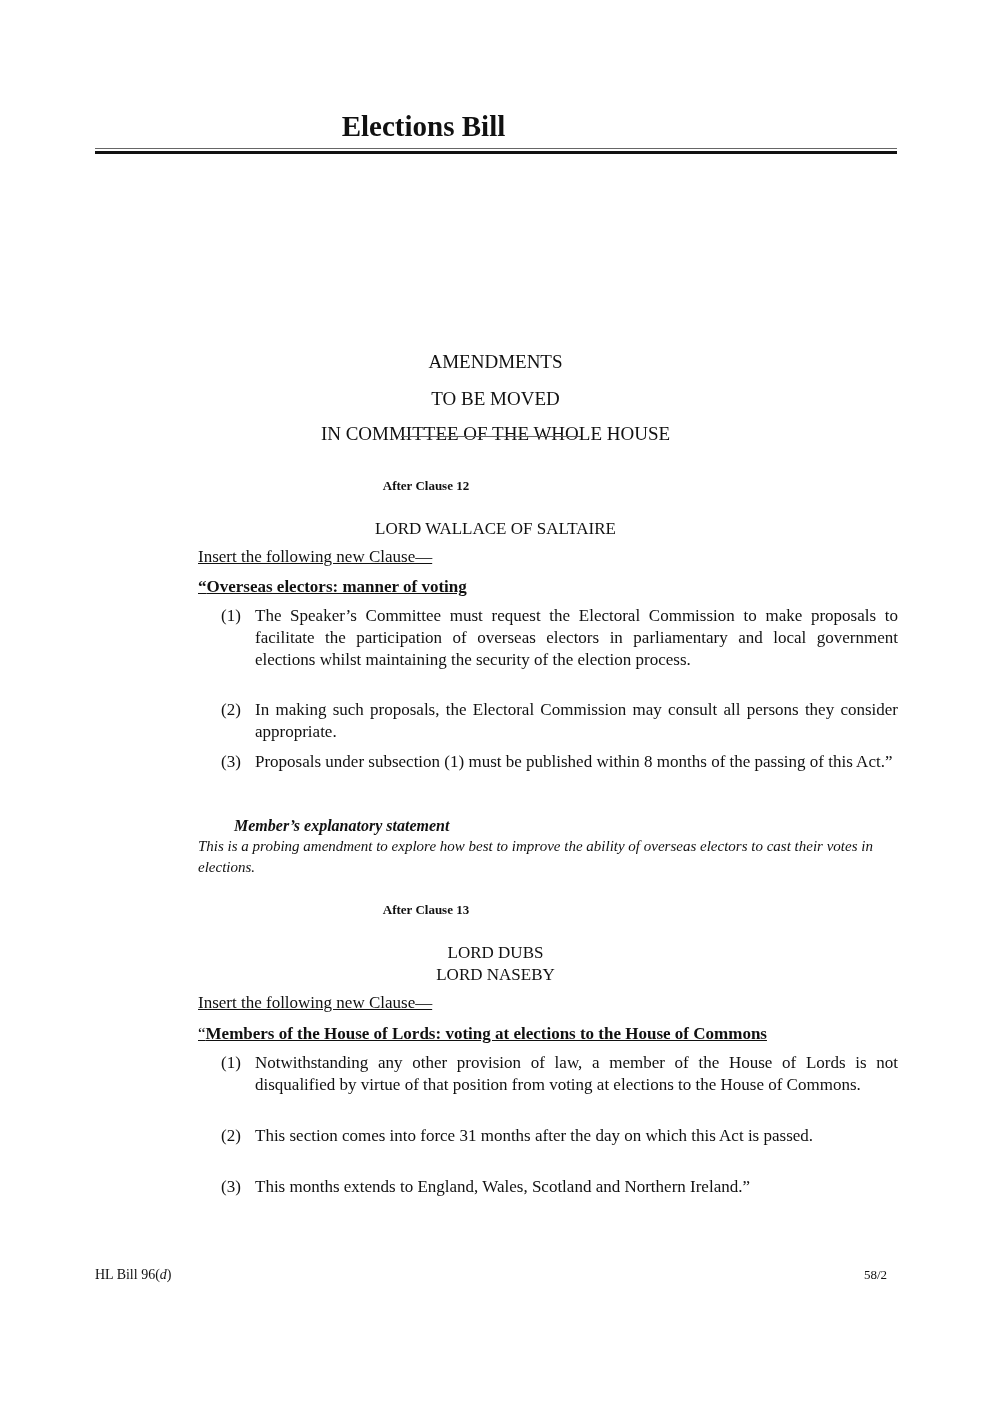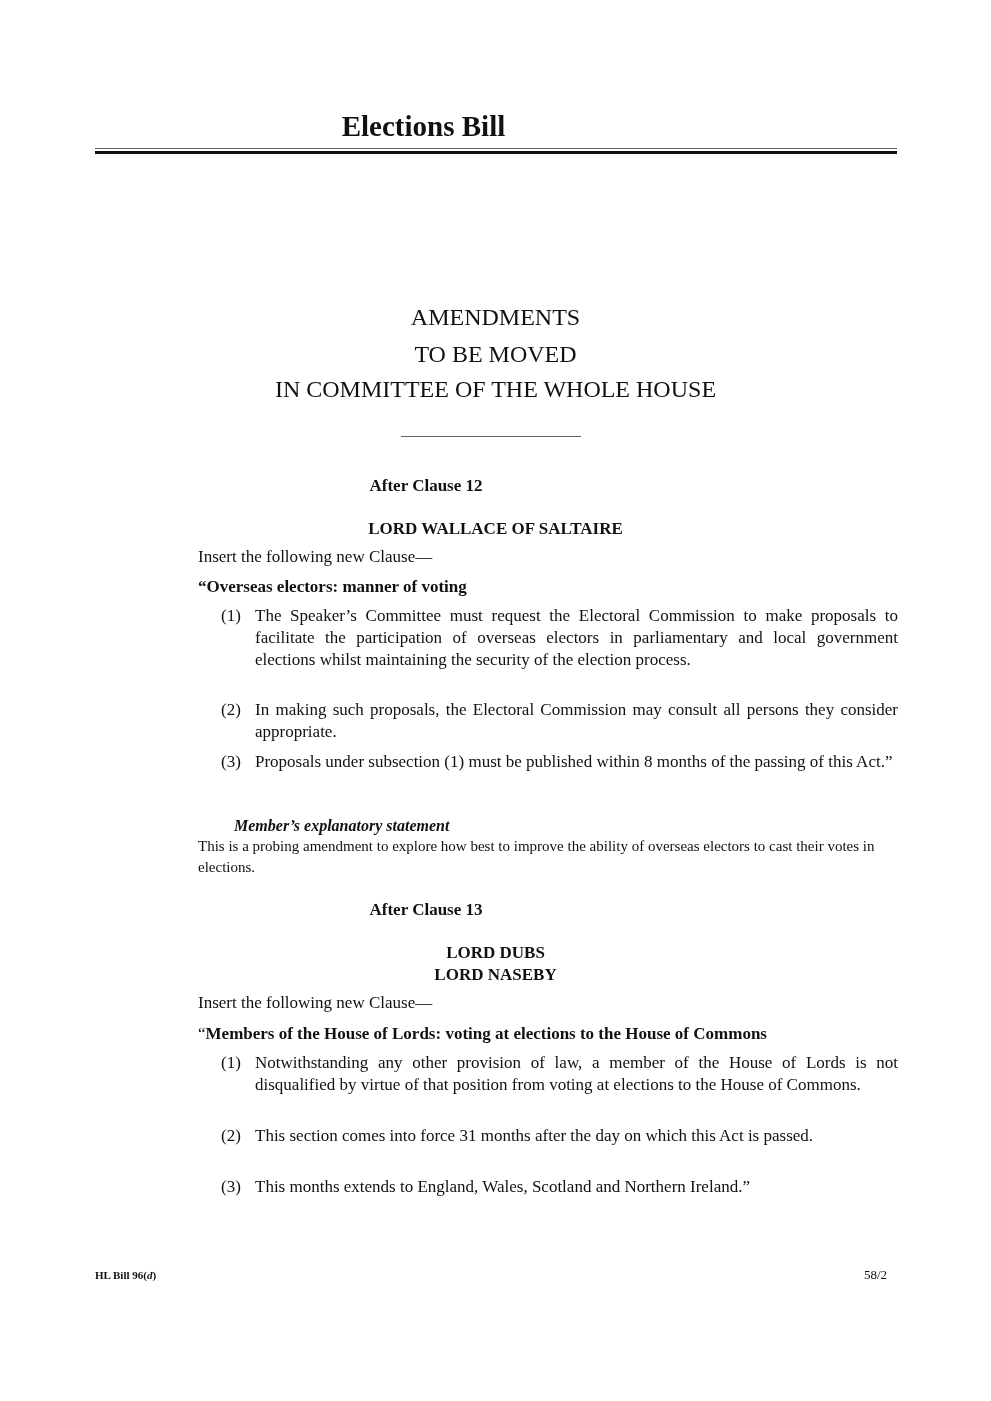--- a/index.html
+++ b/index.html
@@ -10,58 +10,58 @@
   }
   .page-title {
     position: absolute; left: 0; width: 847px; top: 106px;
     text-align: center; font-size: 29px; font-weight: bold; line-height: 40px;
   }
   .rule-thin { position: absolute; left: 95px; width: 802px; top: 148px; height: 1px; background: #666; }
   .rule-thick { position: absolute; left: 95px; width: 802px; top: 151px; height: 3px; background: #111; }
 
   .center-line {
     position: absolute; left: 0; width: 991px; text-align: center;
-    font-size: 24px; line-height: 24px;
+    font-size: 19px; line-height: 24px; margin-top: 45px;
   }
   .short-rule { position: absolute; left: 401px; width: 180px; top: 436px; height: 1px; background: #666; }
 
   .heading-center {
     position: absolute; left: 0; width: 852px; text-align: center;
-    font-size: 17px; font-weight: bold; line-height: 22px;
+    font-size: 13px; font-weight: bold; line-height: 22px;
   }
   .sponsor {
     position: absolute; left: 0; width: 991px; text-align: center;
-    font-size: 17px; line-height: 22px; font-weight: bold;
+    font-size: 17px; line-height: 22px;
   }
   .body-left {
     position: absolute; left: 198px; width: 700px;
-    font-size: 17px; line-height: 22px;
+    font-size: 17px; line-height: 22px; text-decoration: underline;
   }
   .clause-title { font-weight: bold; }
   .clause-title .q-normal { font-weight: normal; }
 
   .subsection {
     position: absolute; left: 198px; width: 700px;
     font-size: 17px; line-height: 22px;
     display: flex;
   }
   .subsection .num { width: 57px; text-align: right; padding-right: 0; box-sizing: border-box; flex: none; }
   .subsection .num span { display: inline-block; width: 34px; text-align: left; }
   .subsection .txt { flex: 1; text-align: justify; }
 
   .expl-title {
     position: absolute; left: 198px; width: 700px;
     font-size: 16px; font-weight: bold; font-style: italic; line-height: 20px; margin-left: 36px;
   }
   .expl-text {
     position: absolute; left: 198px; width: 700px;
-    font-size: 15px; line-height: 21px;
+    font-size: 15px; font-style: italic; line-height: 21px;
   }
   .footer-left {
-    position: absolute; left: 95px; top: 1264px; font-size: 11px; line-height: 22px; font-weight: bold;
+    position: absolute; left: 95px; top: 1264px; font-size: 14px; line-height: 22px;
   }
   .footer-right {
     position: absolute; right: 104px; top: 1264px; font-size: 13px; line-height: 22px;
   }
 </style>
 </head>
 <body>
 
 <div>
 

